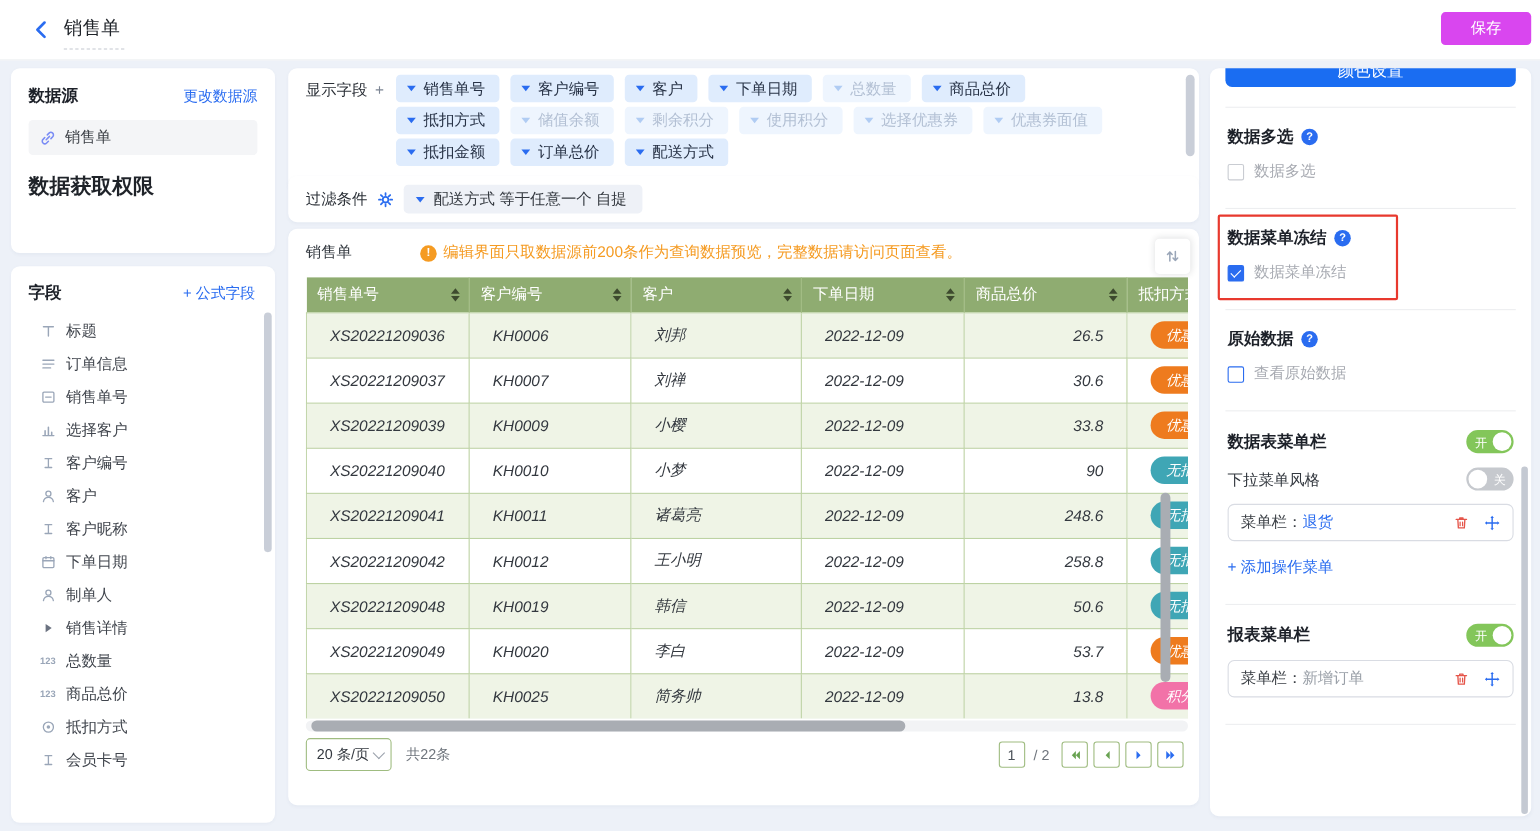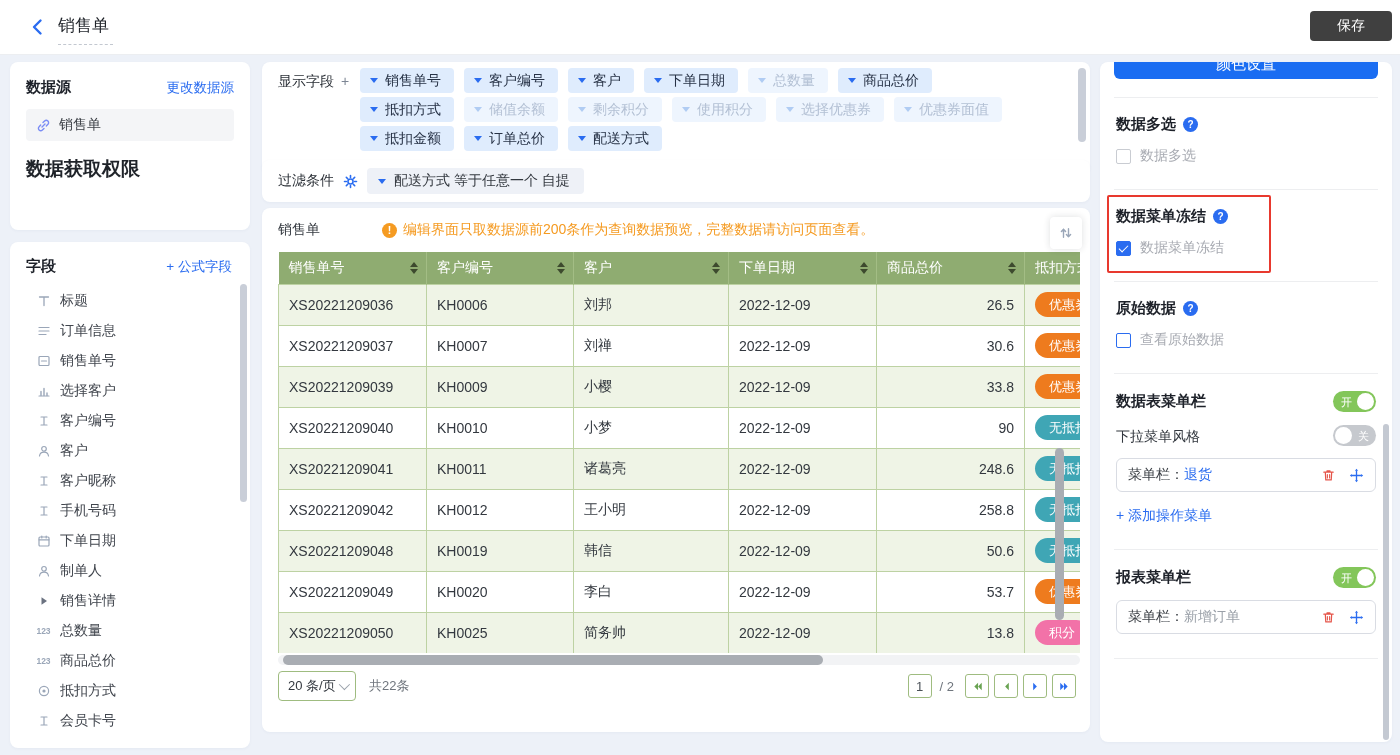--- a/index.html
+++ b/index.html
@@ -4,21 +4,21 @@
 <style>
   * { margin:0; padding:0; box-sizing:border-box; }
   html,body { width:1400px; height:755px; overflow:hidden; }
   body { background:#edf1f8; font-family:"Liberation Sans","DejaVu Sans",sans-serif; color:#1f2329; font-size:14px; }
   svg { display:block; }
 
   
   .topbar { position:absolute; left:0; top:0; width:1400px; height:55px; background:#fff; border-bottom:1px solid #eceef1; z-index:10; }
   .back-btn { position:absolute; left:28px; top:17px; width:20px; height:20px; cursor:pointer; }
   .page-title { position:absolute; left:58px; top:14px; font-size:17px; color:#1f2329; border-bottom:1px dashed #c3c8d0; padding:0 4px 7px 0; }
-  .save-btn { position:absolute; right:8px; top:11px; width:82px; height:30px; background:#404040; color:#fff; border:none; border-radius:4px; font-size:14px; display:flex; align-items:center; justify-content:center; }
+  .save-btn { position:absolute; right:8px; top:11px; width:82px; height:30px; background:#d946ef; color:#fff; border:none; border-radius:4px; font-size:14px; display:flex; align-items:center; justify-content:center; }
 
   
   .card { position:absolute; background:#fff; border-radius:8px; box-shadow:0 1px 3px rgba(80,100,140,.05); }
 
   
   .ds-card { left:10px; top:62px; width:240px; height:168px; padding:16px; }
   .row-between { display:flex; align-items:center; justify-content:space-between; }
   .sec-title { font-size:15px; font-weight:700; color:#1d2129; }
   .blue-link { color:#2a6cf0; font-size:13.5px; cursor:pointer; }
   .source-box { margin-top:12px; height:32px; background:#f4f5f7; border-radius:4px; display:flex; align-items:center; padding:0 10px; gap:8px; color:#3c4046; }
@@ -59,21 +59,21 @@
   .warn-ic { width:15px; height:15px; border-radius:50%; background:#f59b22; color:#fff; font-size:10.5px; font-weight:700; display:flex; align-items:center; justify-content:center; }
   .sort-btn { position:absolute; right:8px; top:9px; width:32px; height:32px; background:#fff; border-radius:4px; box-shadow:0 0 7px rgba(31,35,41,.14); display:flex; align-items:center; justify-content:center; cursor:pointer; z-index:4; }
 
   .tbl-wrap { position:absolute; left:16px; top:44px; width:802px; height:401px; overflow:hidden; }
   table.grid { border-collapse:collapse; table-layout:fixed; width:866px; }
   .grid th { height:32px; background:#8fac71; color:#fff; font-weight:400; font-size:14px; text-align:left; padding:0 8px 0 10px; border-right:1px solid #a3bd85; cursor:pointer; }
   .grid th .th-in { display:flex; align-items:center; justify-content:space-between; }
   .sorter { display:flex; flex-direction:column; gap:2px; }
   .sorter .tri-up { width:0; height:0; border-left:4px solid transparent; border-right:4px solid transparent; border-bottom:5px solid #3d4a2e; }
   .sorter .tri-dn { width:0; height:0; border-left:4px solid transparent; border-right:4px solid transparent; border-top:5px solid #3d4a2e; }
-  .grid td { height:41px; padding:0 10px; border:1px solid #bdd2a3; color:#33383f; font-size:14px; background:#fff; overflow:hidden; white-space:nowrap; }
+  .grid td { height:41px; padding:0 21px; border:1px solid #bdd2a3; color:#33383f; font-size:14px; background:#fff; overflow:hidden; white-space:nowrap;font-style:italic; }
   .grid tr.alt td { background:#eff4e6; }
   .grid td.num { text-align:right; }
   .badge { display:inline-flex; align-items:center; height:25px; border-radius:13px; color:#fff; font-size:13px; padding:0 14px; white-space:nowrap; }
 
   .h-scroll { position:absolute; left:16px; top:447px; width:802px; height:10px; background:#f2f3f5; border-radius:5px; }
   .h-thumb { position:absolute; left:5px; top:0; width:540px; height:10px; background:#a9adb3; border-radius:5px; }
   .v-scroll { position:absolute; left:793px; top:240px; width:9px; height:172px; background:#a9adb3; border-radius:5px; z-index:3; }
 
   .pager { position:absolute; left:16px; right:14px; top:460px; height:36px; display:flex; align-items:center; }
   .psize { width:78px; height:30px; border:1px solid #9fbc80; border-radius:4px; display:flex; align-items:center; justify-content:space-between; padding:0 8px 0 9px; font-size:13px; color:#33383f; cursor:pointer; background:#fff; }
@@ -204,28 +204,20 @@
         </span>
         <span>客户</span>
       </div>
       <div class="field-item">
         <span class="f-ic">
           <svg width="14" height="14" viewBox="0 0 14 14">
             <path d="M4 3h6M4 11h6M7 3v8" fill="none" stroke="#9aa6b8" stroke-width="1.2" stroke-linecap="round"></path>
           </svg>
         </span>
         <span>客户昵称</span>
-      </div>
-      <div class="field-item">
-        <span class="f-ic">
-          <svg width="14" height="14" viewBox="0 0 14 14">
-            <path d="M4 3h6M4 11h6M7 3v8" fill="none" stroke="#9aa6b8" stroke-width="1.2" stroke-linecap="round"></path>
-          </svg>
-        </span>
-        <span>手机号码</span>
       </div>
       <div class="field-item">
         <span class="f-ic">
           <svg width="14" height="14" viewBox="0 0 14 14">
             <rect x="2" y="3" width="10" height="9" rx="1" fill="none" stroke="#9aa6b8" stroke-width="1.2"></rect>
             <path d="M2 5.8h10M4.8 2v2M9.2 2v2" stroke="#9aa6b8" stroke-width="1.2" stroke-linecap="round"></path>
           </svg>
         </span>
         <span>下单日期</span>
       </div>

